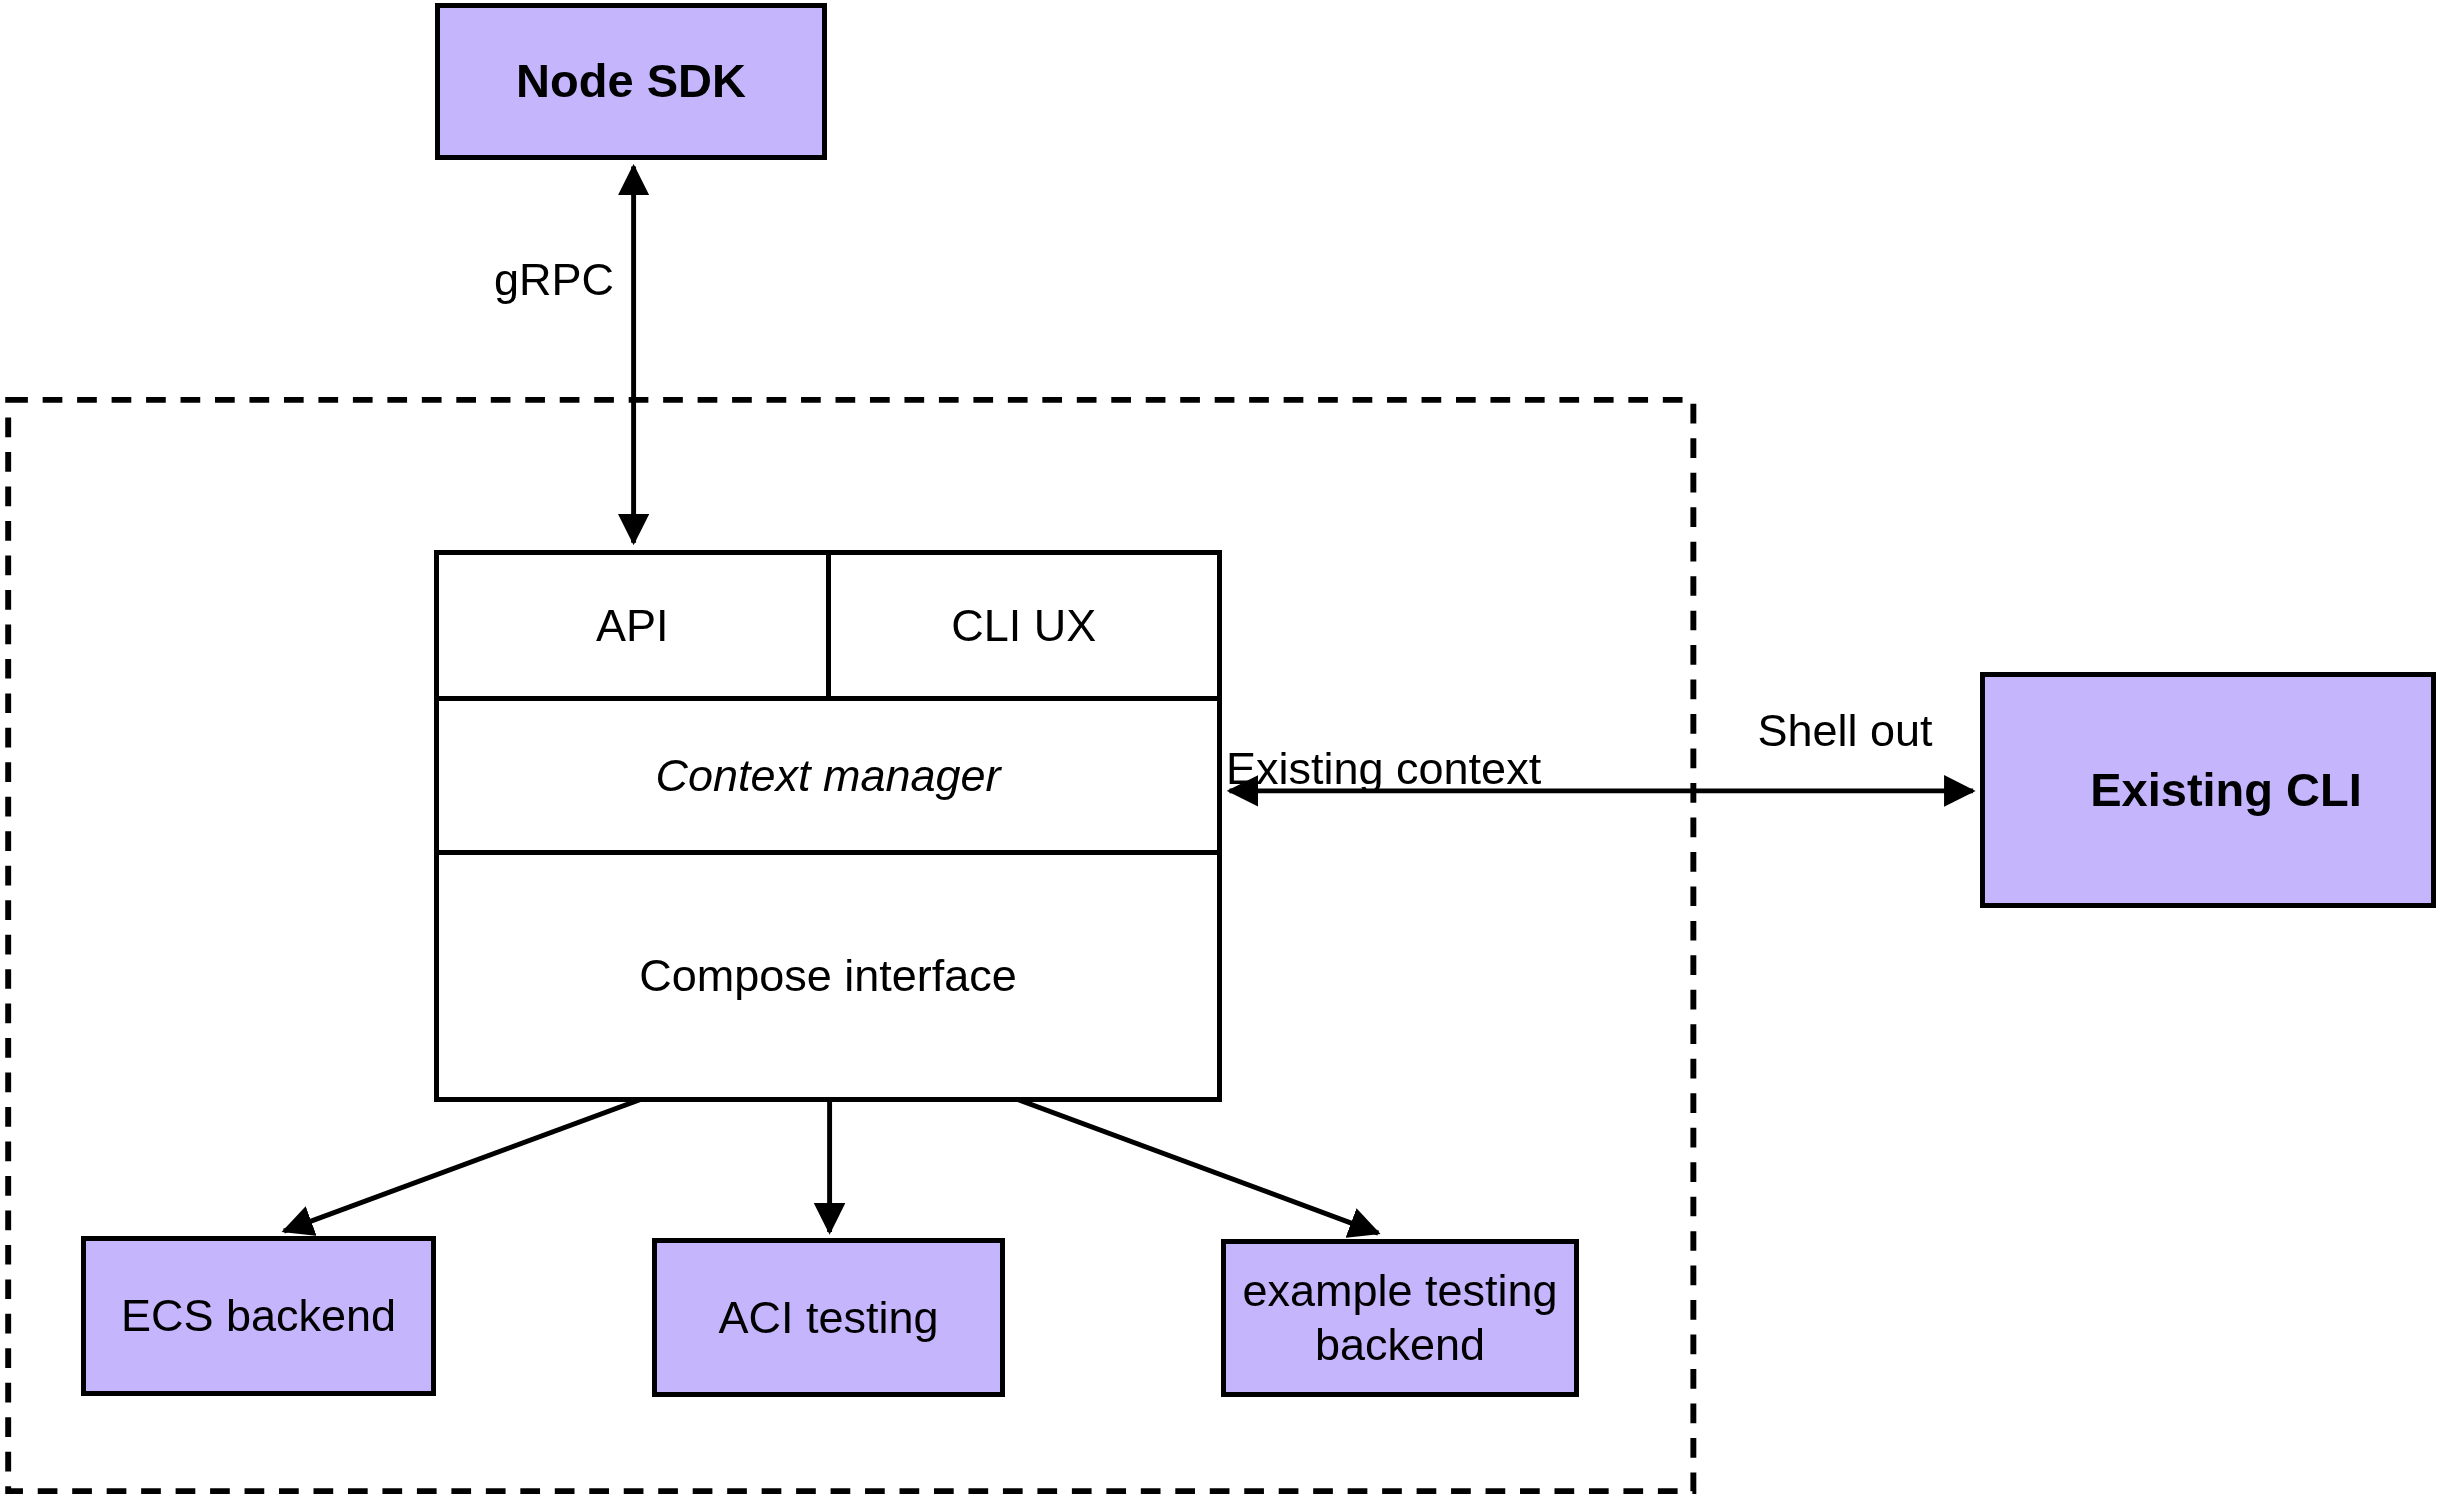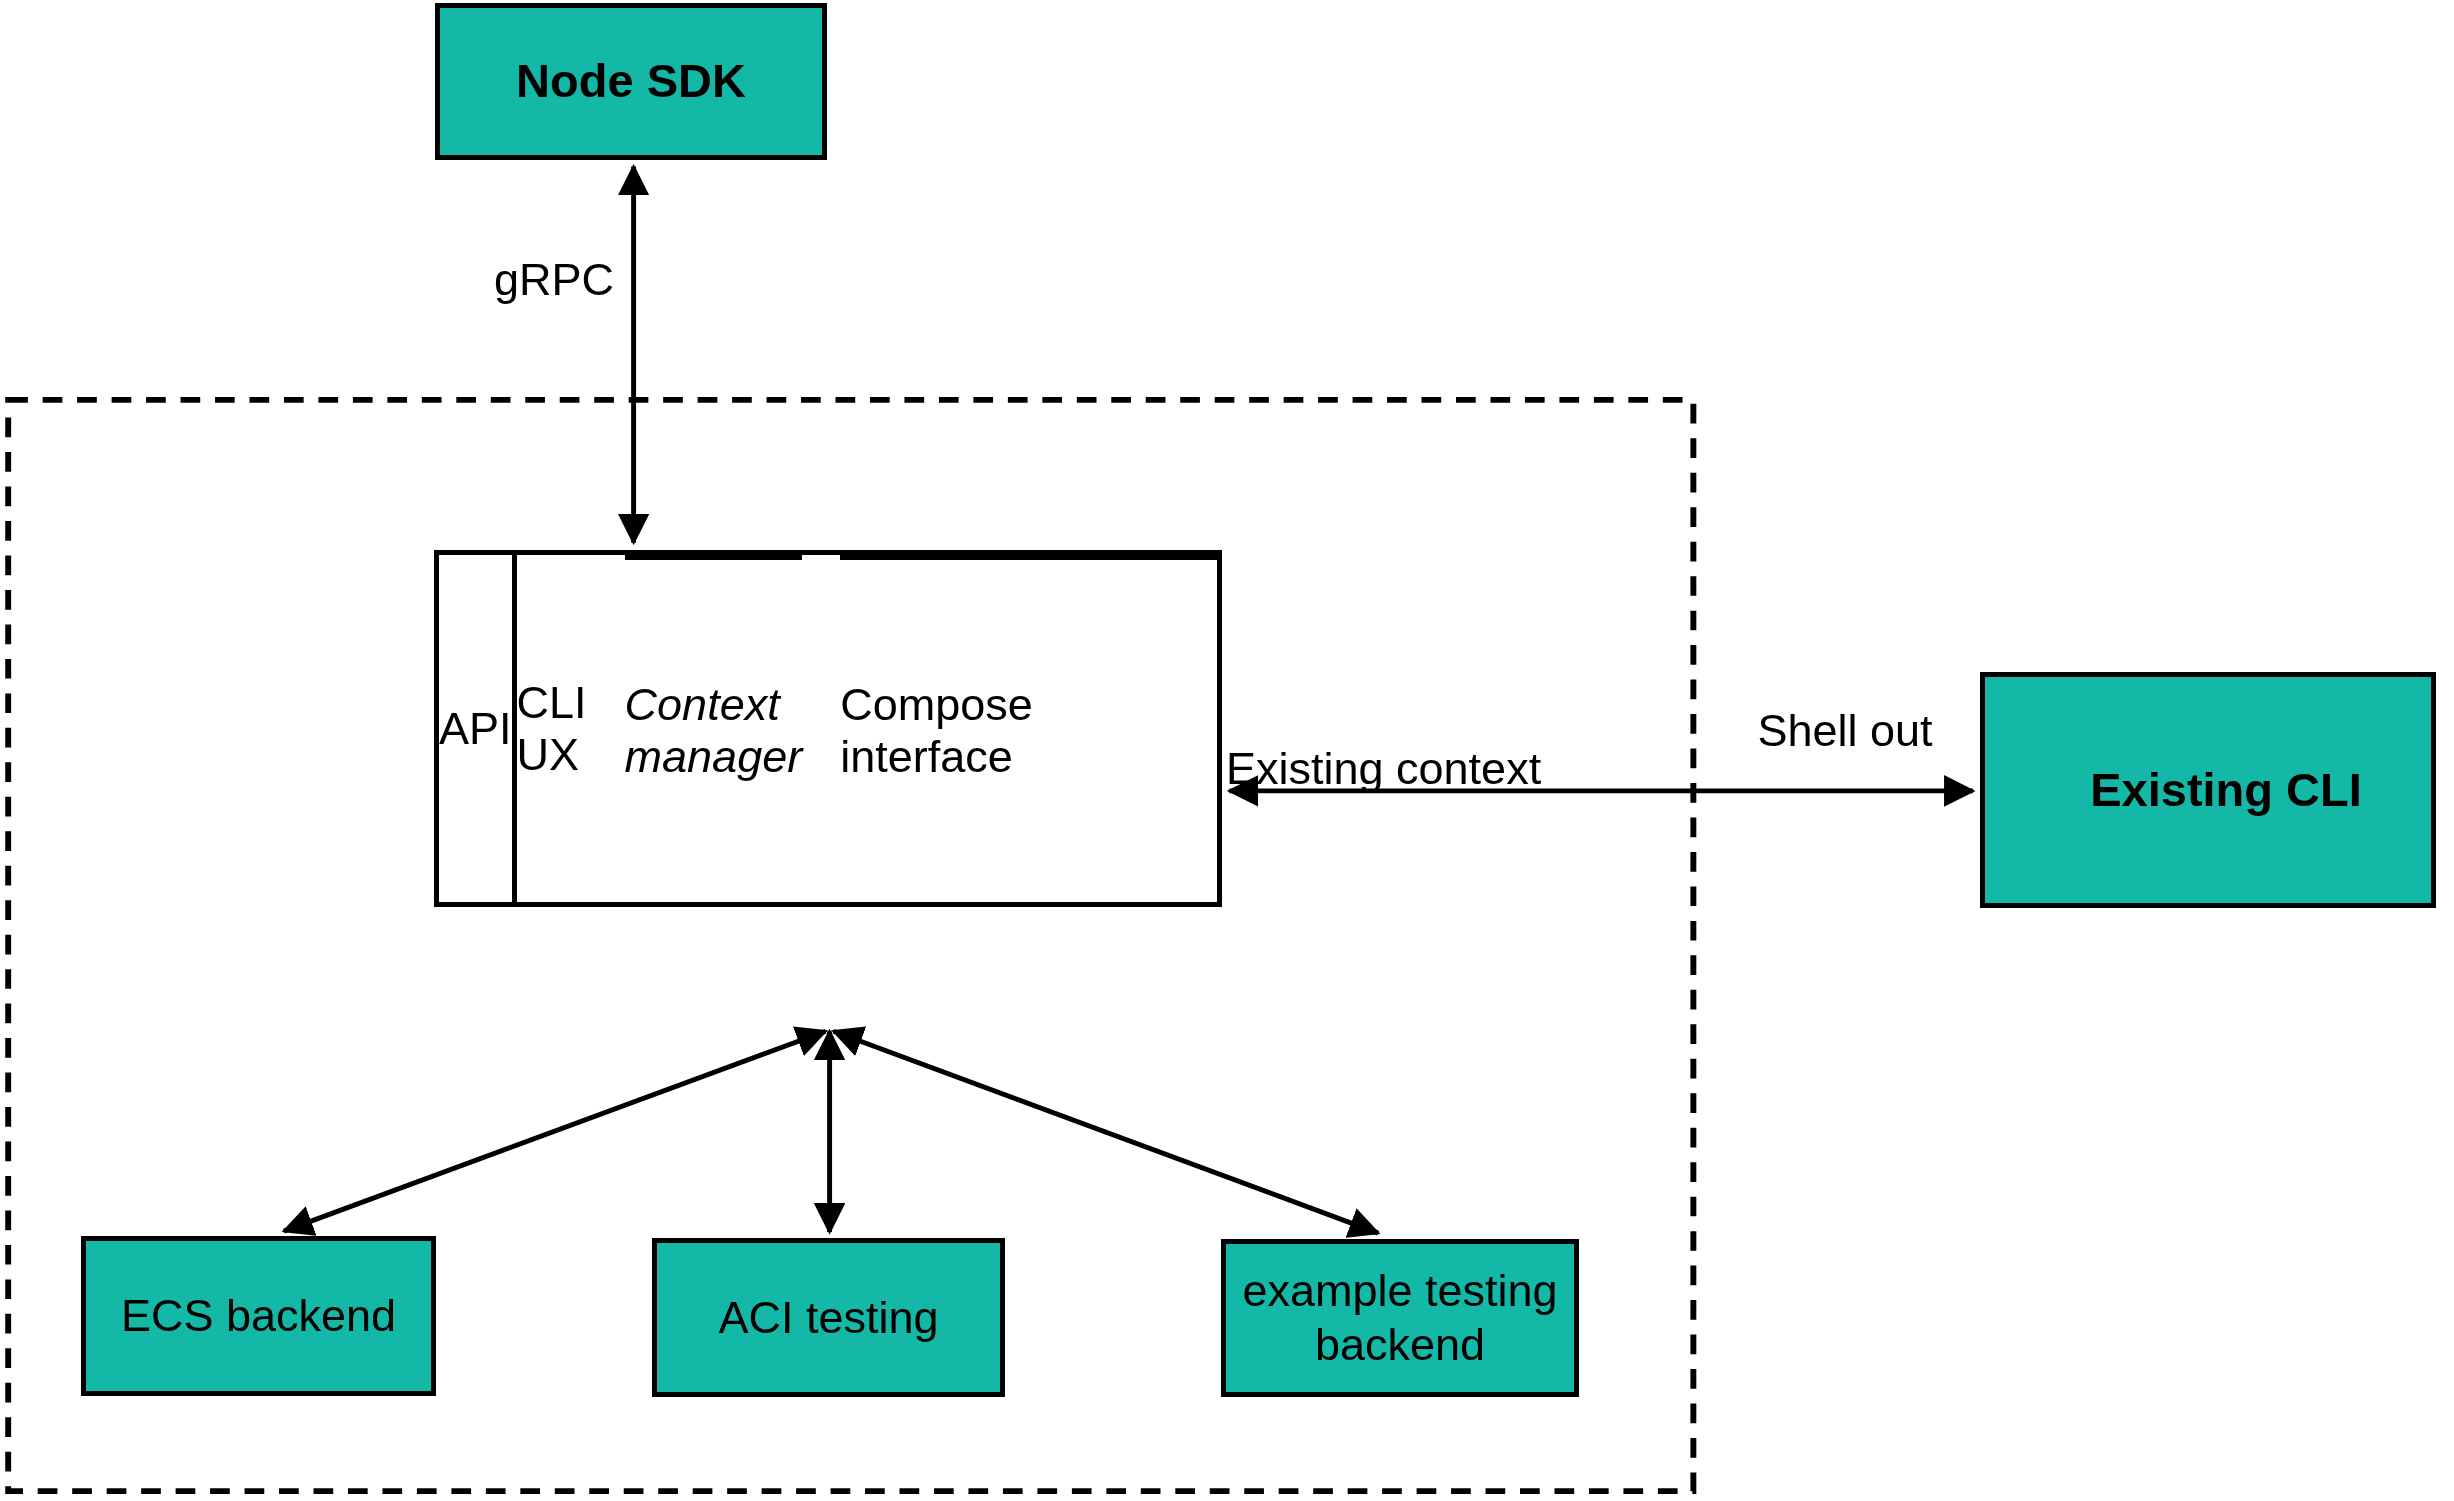--- a/index.html
+++ b/index.html
@@ -14,40 +14,39 @@
   }
   #edges-layer {
     position: absolute;
     left: 0; top: 0;
     width: 2455px; height: 1501px;
   }
   .node {
     position: absolute;
     box-sizing: border-box;
     border: 5.9px solid #000000;
-    background: #14b8a6;
+    background: #c4b5fd;
     display: flex;
     align-items: center;
     justify-content: center;
     text-align: center;
     font-size: 45px;
     line-height: 1.2;
   }
   .node.bold { font-weight: bold; font-size: 47px; }
   
   #compound-box {
     position: absolute;
     left: 434px; top: 550px;
-    width: 788px; height: 357px;
+    width: 788px; height: 552px;
     box-sizing: border-box;
     border: 5.9px solid #000000;
     background: #ffffff;
     display: flex;
-    flex-direction: row;
-    gap: 38px;
+    flex-direction: column;
   }
   #compound-box .row-top {
     flex: 0 0 141px;
     display: flex;
   }
   #compound-box .cell {
     flex: 1 1 50%;
     display: flex;
     align-items: center;
     justify-content: center;

